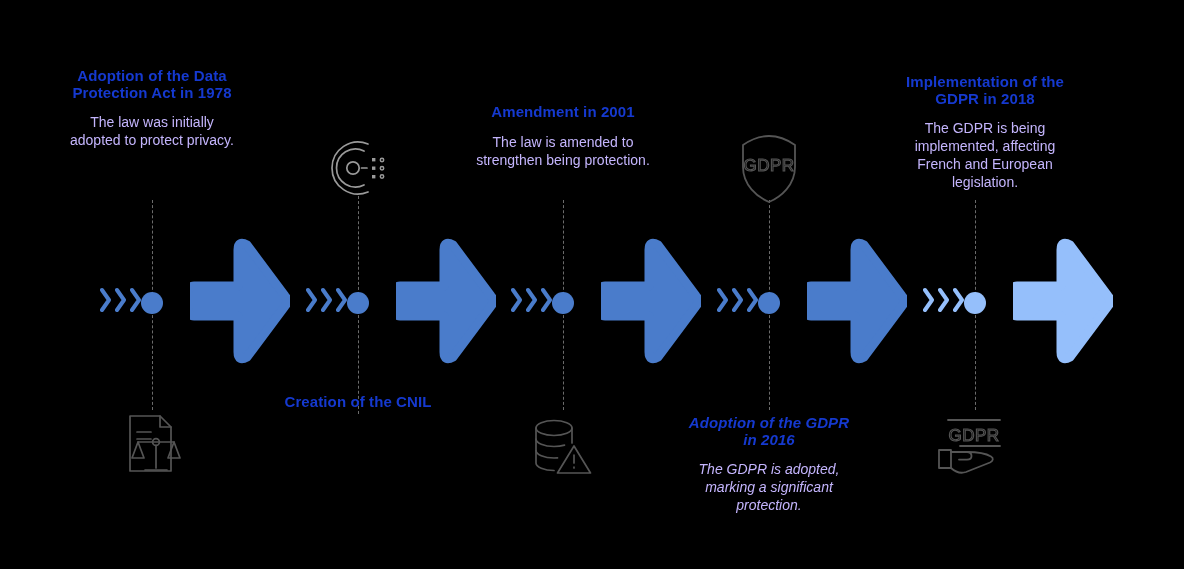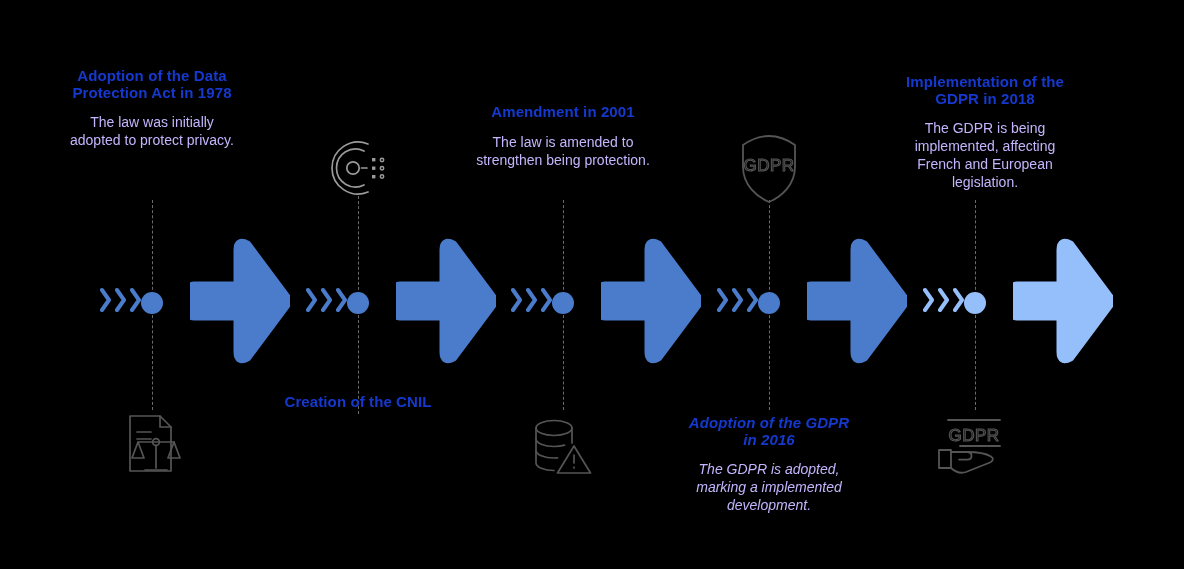--- a/index.html
+++ b/index.html
@@ -200,21 +200,21 @@
     <p class="ttitle">Creation of the CNIL</p>
   </div>
 
   <div class="tblock above" style="left:475px;top:104px;">
     <p class="ttitle">Amendment in 2001</p>
     <p class="tbody">The law is amended to strengthen being protection.</p>
   </div>
 
   <div class="tblock below" style="left:681px;top:415px;font-style:italic;">
     <p class="ttitle">Adoption of the GDPR in 2016</p>
-    <p class="tbody">The GDPR is adopted, marking a implemented development.</p>
+    <p class="tbody">The GDPR is adopted, marking a significant protection.</p>
   </div>
 
   <div class="tblock above" style="left:887px;top:74px;margin-left:10px;">
     <p class="ttitle">Implementation of the GDPR in 2018</p>
     <p class="tbody">The GDPR is being implemented, affecting French and European legislation.</p>
   </div>
 
   <div class="icon" style="left:118px;top:408px;">
     <svg width="72" height="72" viewBox="0 0 72 72">
       <g fill="none" stroke="#555" stroke-width="1.7" stroke-linejoin="round" stroke-linecap="round">

